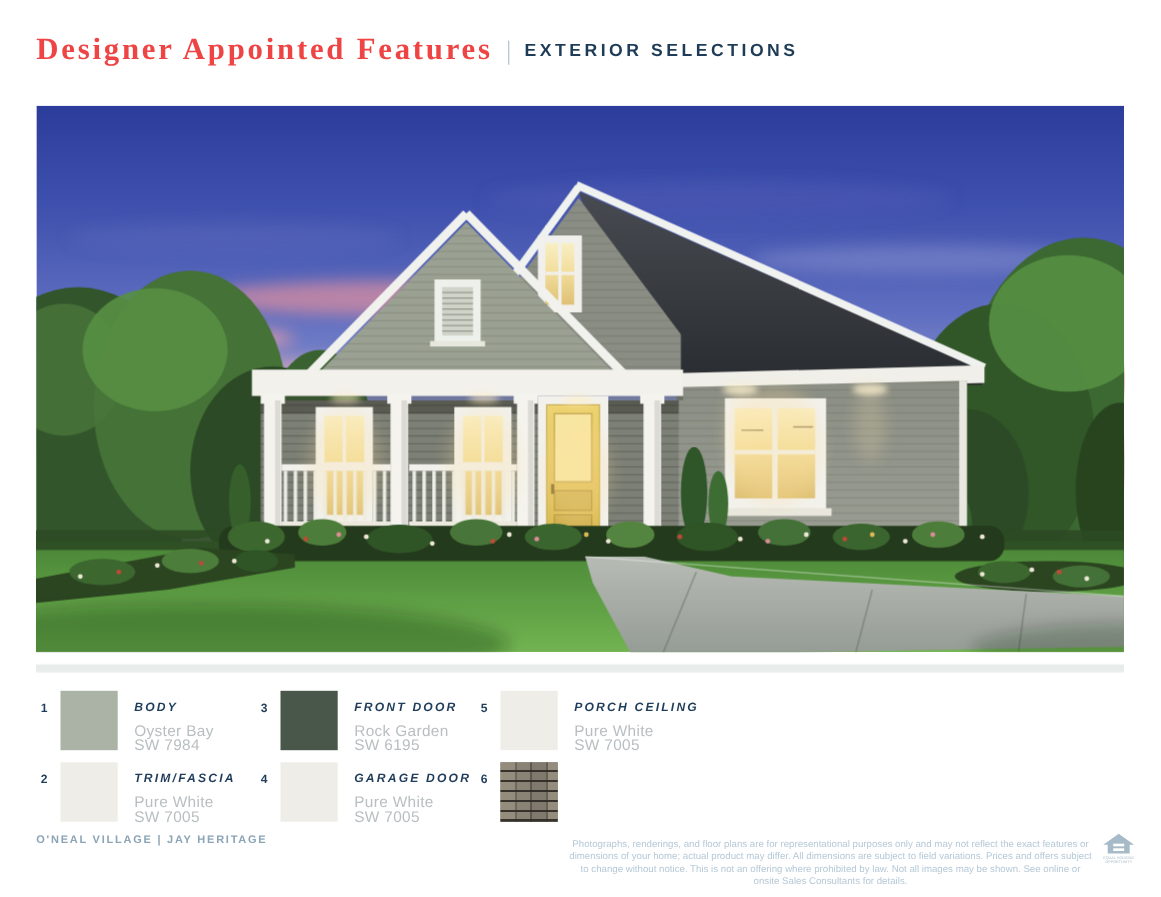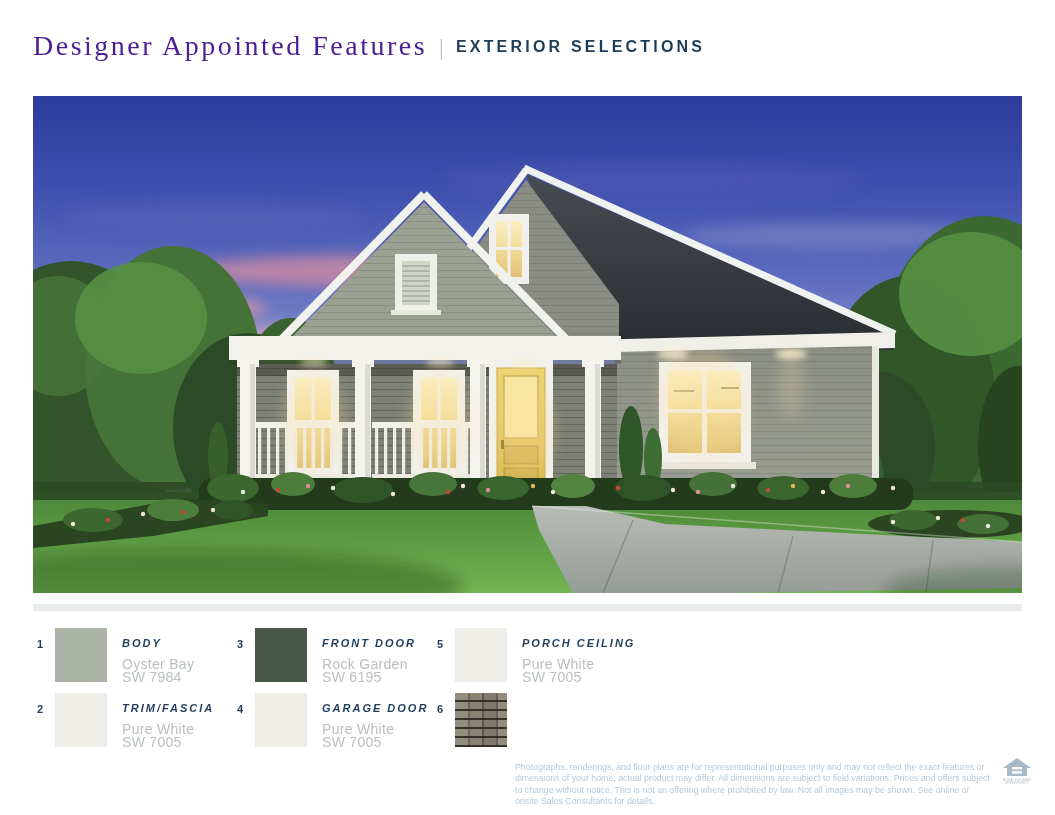--- a/index.html
+++ b/index.html
@@ -1,21 +1,21 @@
 <!DOCTYPE html>
 <html><head>
 <meta charset="utf-8">
 <style>
   html,body{margin:0;padding:0;background:#fff;}
   .page{position:relative;width:1055px;height:815px;background:#ffffff;overflow:hidden;
         font-family:"Liberation Sans",sans-serif;}
   
   .hdr{position:absolute;left:33px;top:30px;white-space:nowrap;}
-  .t-serif{font-family:"Liberation Serif",serif;font-size:28px;font-weight:400;
-           letter-spacing:2.5px;color:#4c1d95;}
+  .t-serif{font-family:"Liberation Serif",serif;font-size:28px;font-weight:700;
+           letter-spacing:2.5px;color:#ef4444;}
   .t-sep{font-family:"Liberation Serif",serif;font-size:24px;color:#b9c5cf;margin:0 12px;}
   .t-sans{font-size:16px;font-weight:700;letter-spacing:3.2px;color:#1e3c58;
           position:relative;top:-3px;}
   .subtitle{position:absolute;left:34px;top:63px;font-size:10.5px;letter-spacing:.2px;
             color:#9cb4c6;}
   
   .hero{position:absolute;left:33px;top:96px;width:989px;height:497px;margin:0;overflow:hidden;}
   .hero svg{display:block;width:989px;height:497px;}
   
   .divider{position:absolute;left:33px;top:604px;width:989px;height:7px;background:#e8eceb;}
@@ -24,21 +24,21 @@
   .sel-col{width:200px;}
   .sel-item{display:flex;margin-bottom:10px;}
   .sel-num{width:18px;font-size:11px;font-weight:700;color:#1f3d5a;padding-top:10px;}
   .sel-swatch{width:52px;height:54px;flex:none;}
   .sel-text{margin-left:15px;padding-top:9px;}
   .sel-label{font-size:11px;font-weight:700;letter-spacing:2px;color:#1f3d5a;font-style:italic;}
   .sel-sub{margin-top:9px;font-size:14px;line-height:12.5px;color:#b9bec1;letter-spacing:.3px;}
   
   .foot-left{position:absolute;left:33px;top:757px;font-size:10px;font-weight:700;
              letter-spacing:1.6px;color:#8ba4b6;line-height:14px;}
-  .disclaimer{position:absolute;right:60px;top:753px;width:480px;text-align:left;
+  .disclaimer{position:absolute;right:60px;top:753px;width:480px;text-align:center;
               font-size:8.8px;line-height:11.5px;color:#b6c9d7;}
   .eho{position:absolute;left:1001px;top:757px;width:32px;text-align:center;}
 </style>
 </head>
 <body>
 
 <div class="page">
 
   <header class="hdr">
     <span class="t-serif">Designer Appointed Features</span><span class="t-sep">|</span><span class="t-sans">EXTERIOR SELECTIONS</span>
@@ -394,20 +394,21 @@
       </div>
       <div class="sel-item">
         <span class="sel-num">6</span>
         <div class="sel-swatch" style="background-color:#7d776b;background-image:repeating-linear-gradient(180deg, rgba(43,41,34,0) 0px, rgba(43,41,34,0) 7px, rgba(43,41,34,0.9) 7px, rgba(43,41,34,0.9) 9px),repeating-linear-gradient(90deg, #948d7d 0px, #948d7d 13px, #6e695f 13px, #6e695f 15px, #898375 15px, #898375 27px, #5d594f 27px, #5d594f 29px, #7f7a6d 29px, #7f7a6d 41px, #665f54 41px, #665f54 43px)"></div>
       </div>
     </div>
   </section>
 
   <footer>
     <div class="foot-left">
+      <div>O'NEAL VILLAGE  |  JAY HERITAGE</div>
     </div>
     <p class="disclaimer">Photographs, renderings, and floor plans are for representational purposes only and may not reflect the exact features or dimensions of your home; actual product may differ. All dimensions are subject to field variations. Prices and offers subject to change without notice. This is not an offering where prohibited by law. Not all images may be shown. See online or onsite Sales Consultants for details.</p>
     <div class="eho">
       <svg width="30" height="28" viewBox="0 0 30 28">
         <polygon points="15,1 29,11 25,11 25,19 5,19 5,11 1,11" fill="#a7bac7"></polygon>
         <rect x="10" y="10" width="10" height="2.4" fill="#ffffff"></rect>
         <rect x="10" y="14.2" width="10" height="2.4" fill="#ffffff"></rect>
         <text x="15" y="23.5" text-anchor="middle" font-size="3.4" fill="#a7bac7" font-family="Liberation Sans, sans-serif">EQUAL HOUSING</text>
         <text x="15" y="27.2" text-anchor="middle" font-size="3.4" fill="#a7bac7" font-family="Liberation Sans, sans-serif">OPPORTUNITY</text>
       </svg>

